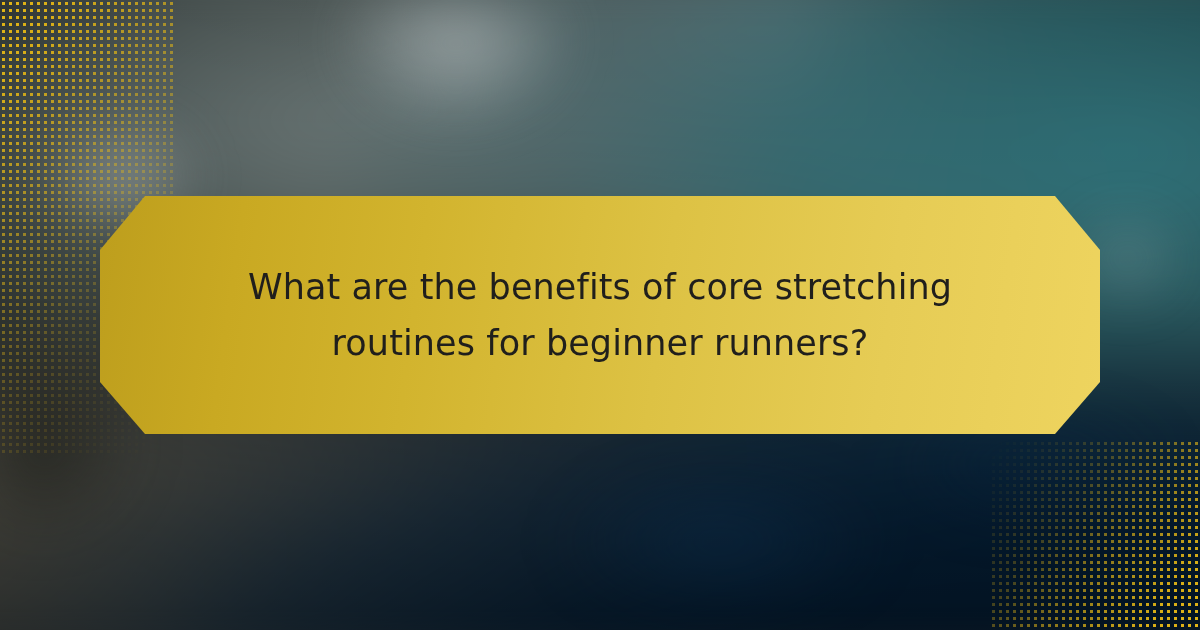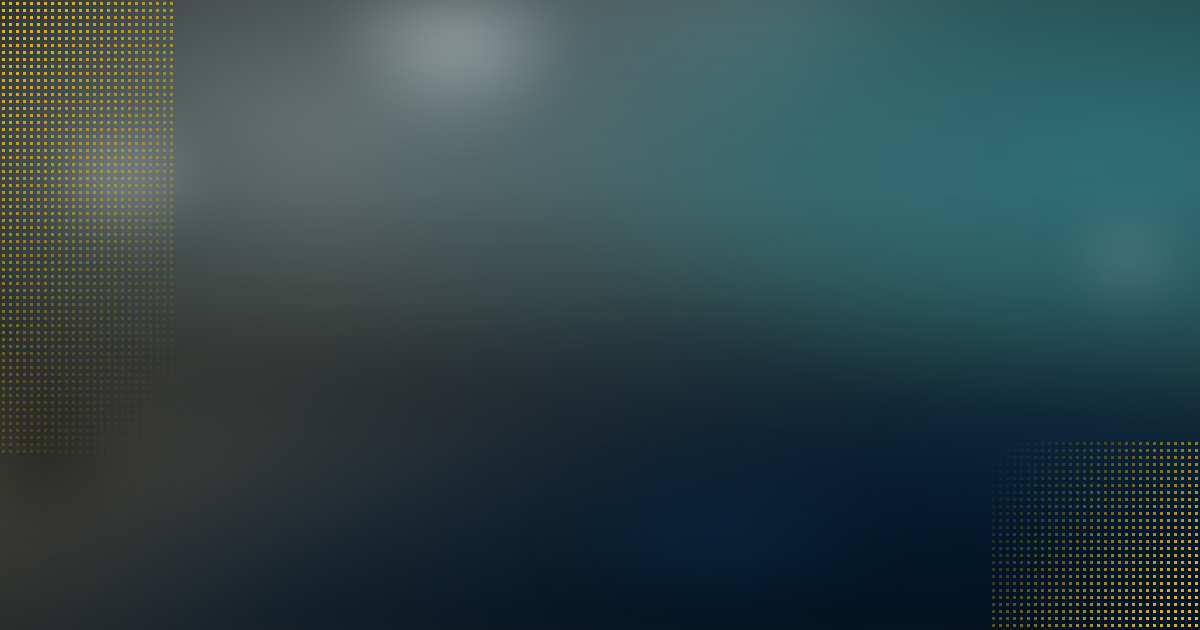--- a/index.html
+++ b/index.html
@@ -125,14 +125,18 @@
 <div id="stage">
 
   <div class="bg-layer bg-base"></div>
   <div class="bg-layer bg-fields"></div>
   <div class="bg-layer bg-blobs"></div>
   <div class="bg-layer bg-shade"></div>
 
   <div class="dots dots-tl"></div>
   <div class="dots dots-br"></div>
 
+  <div class="card">
+    <div class="card-text">What are the benefits of core stretching
+routines for beginner runners?</div>
+  </div>
 
 </div>
 
 </body></html>

